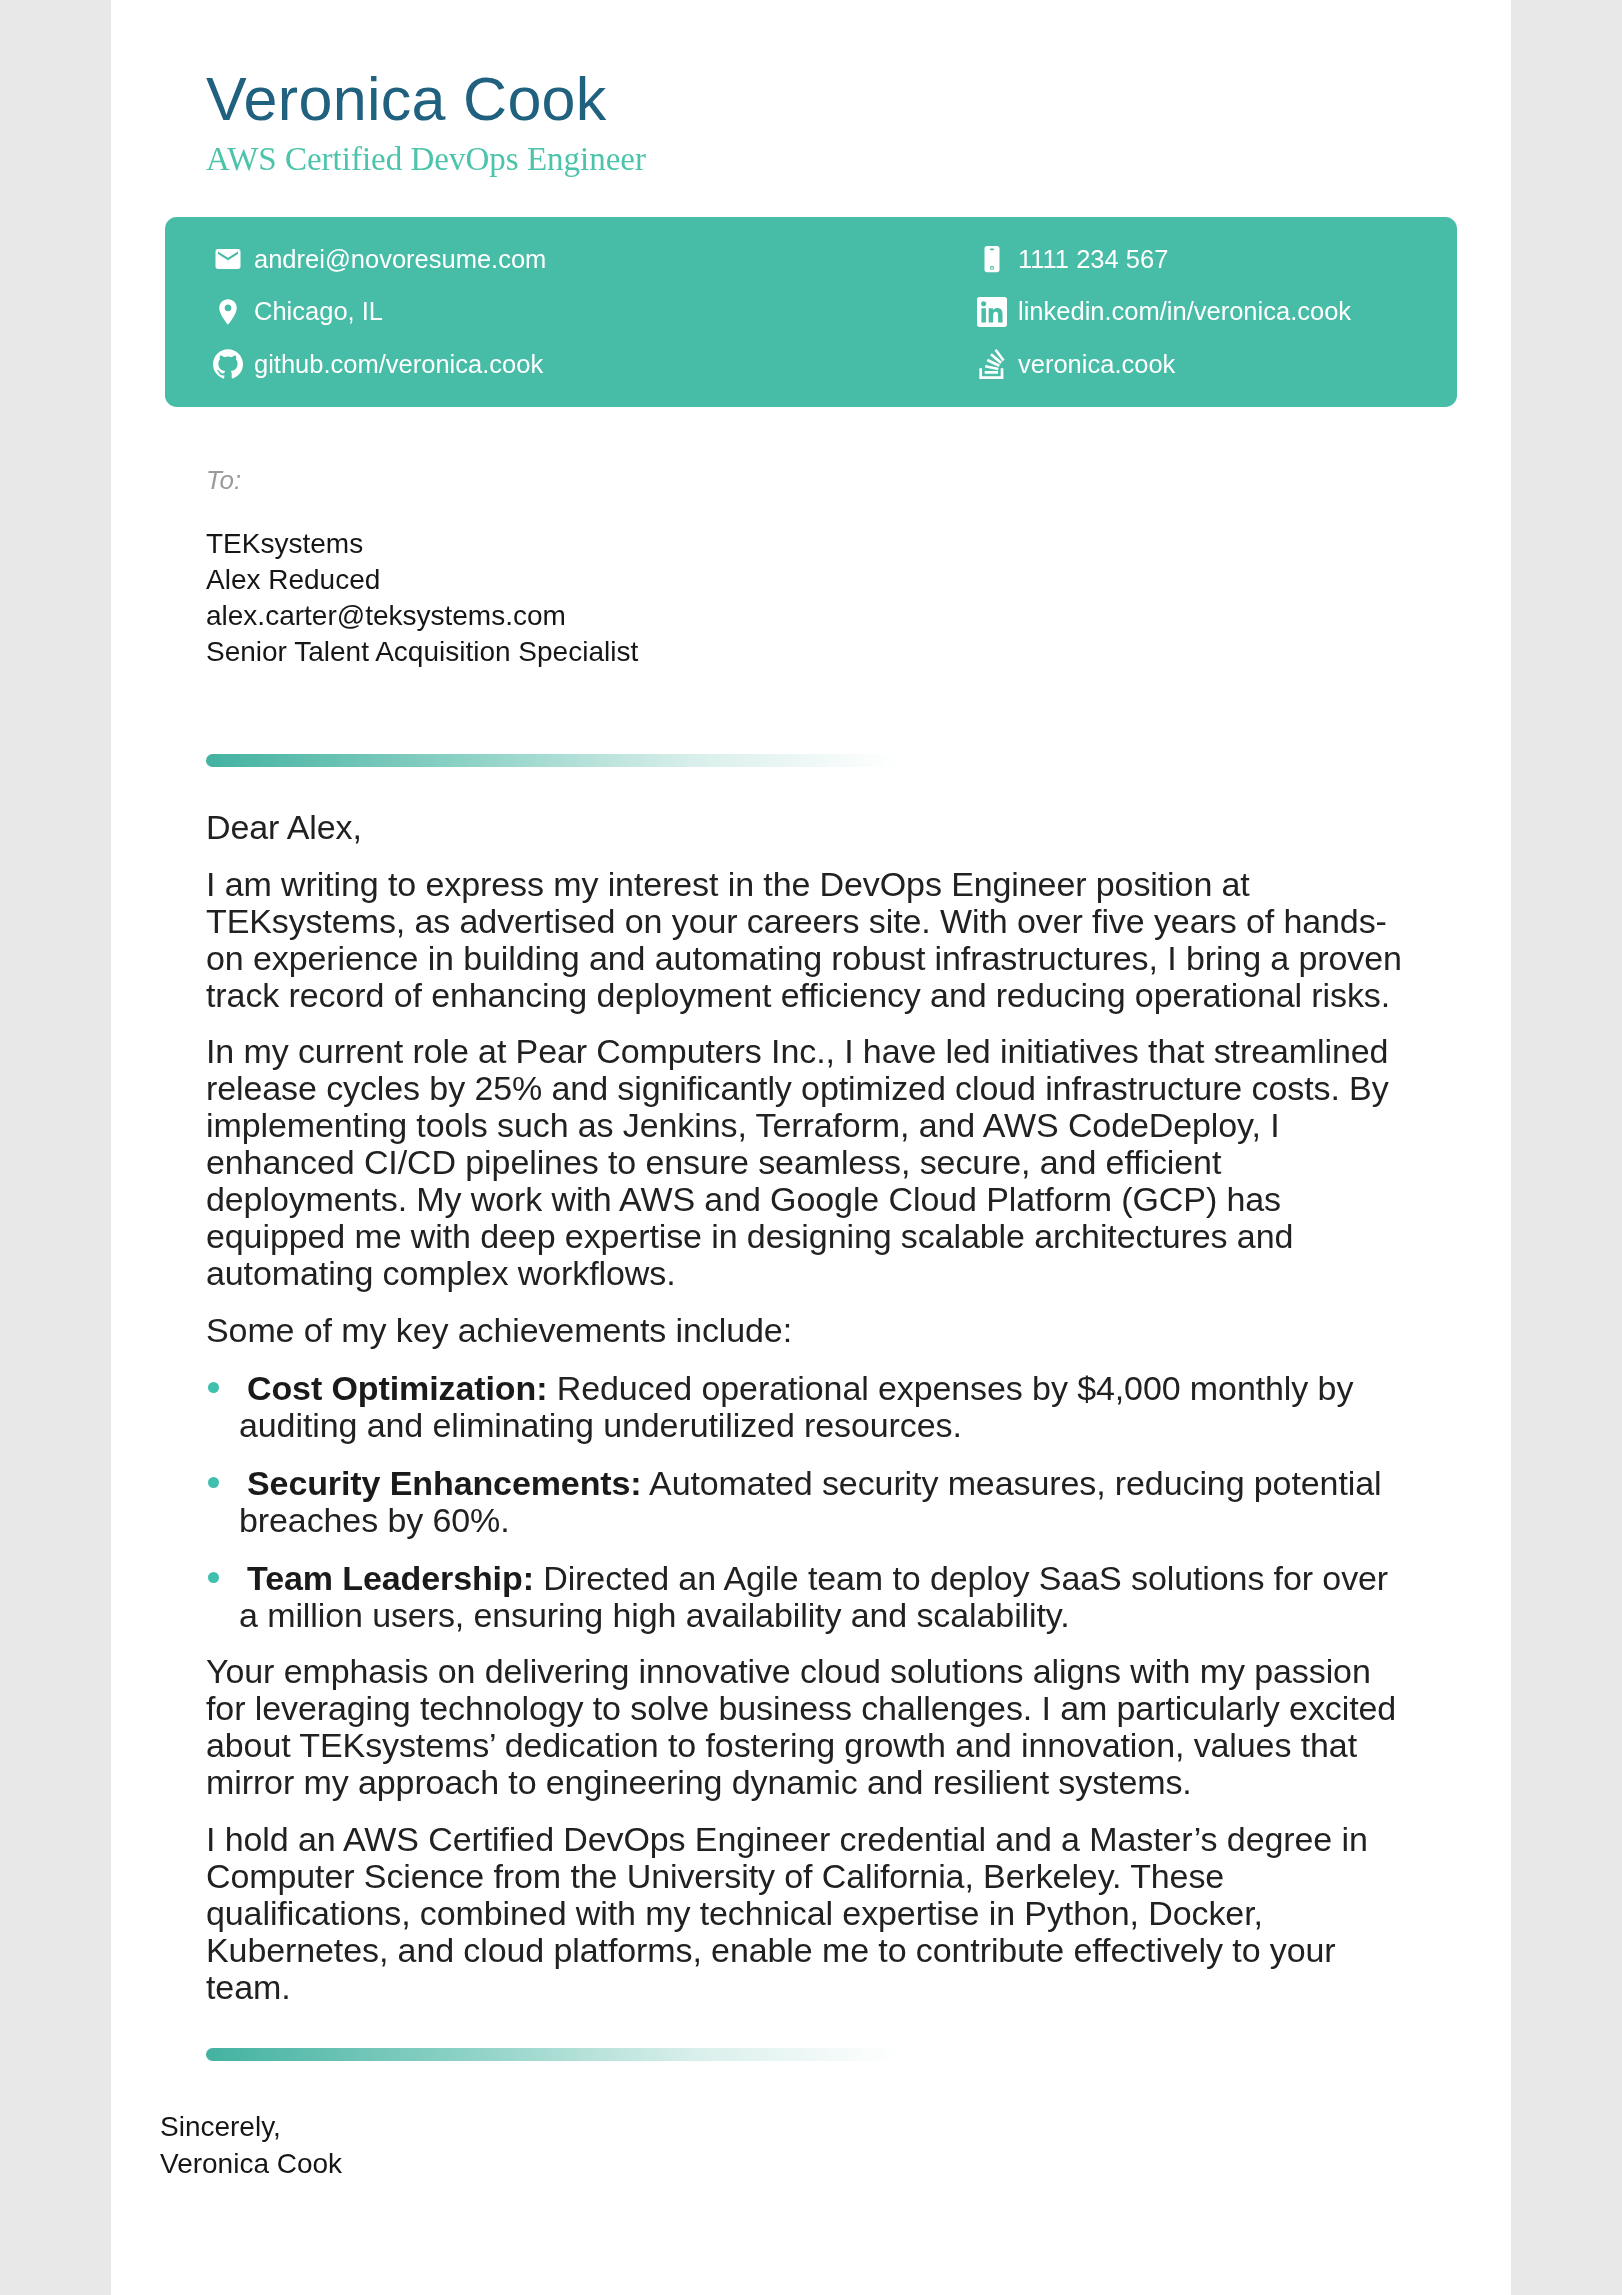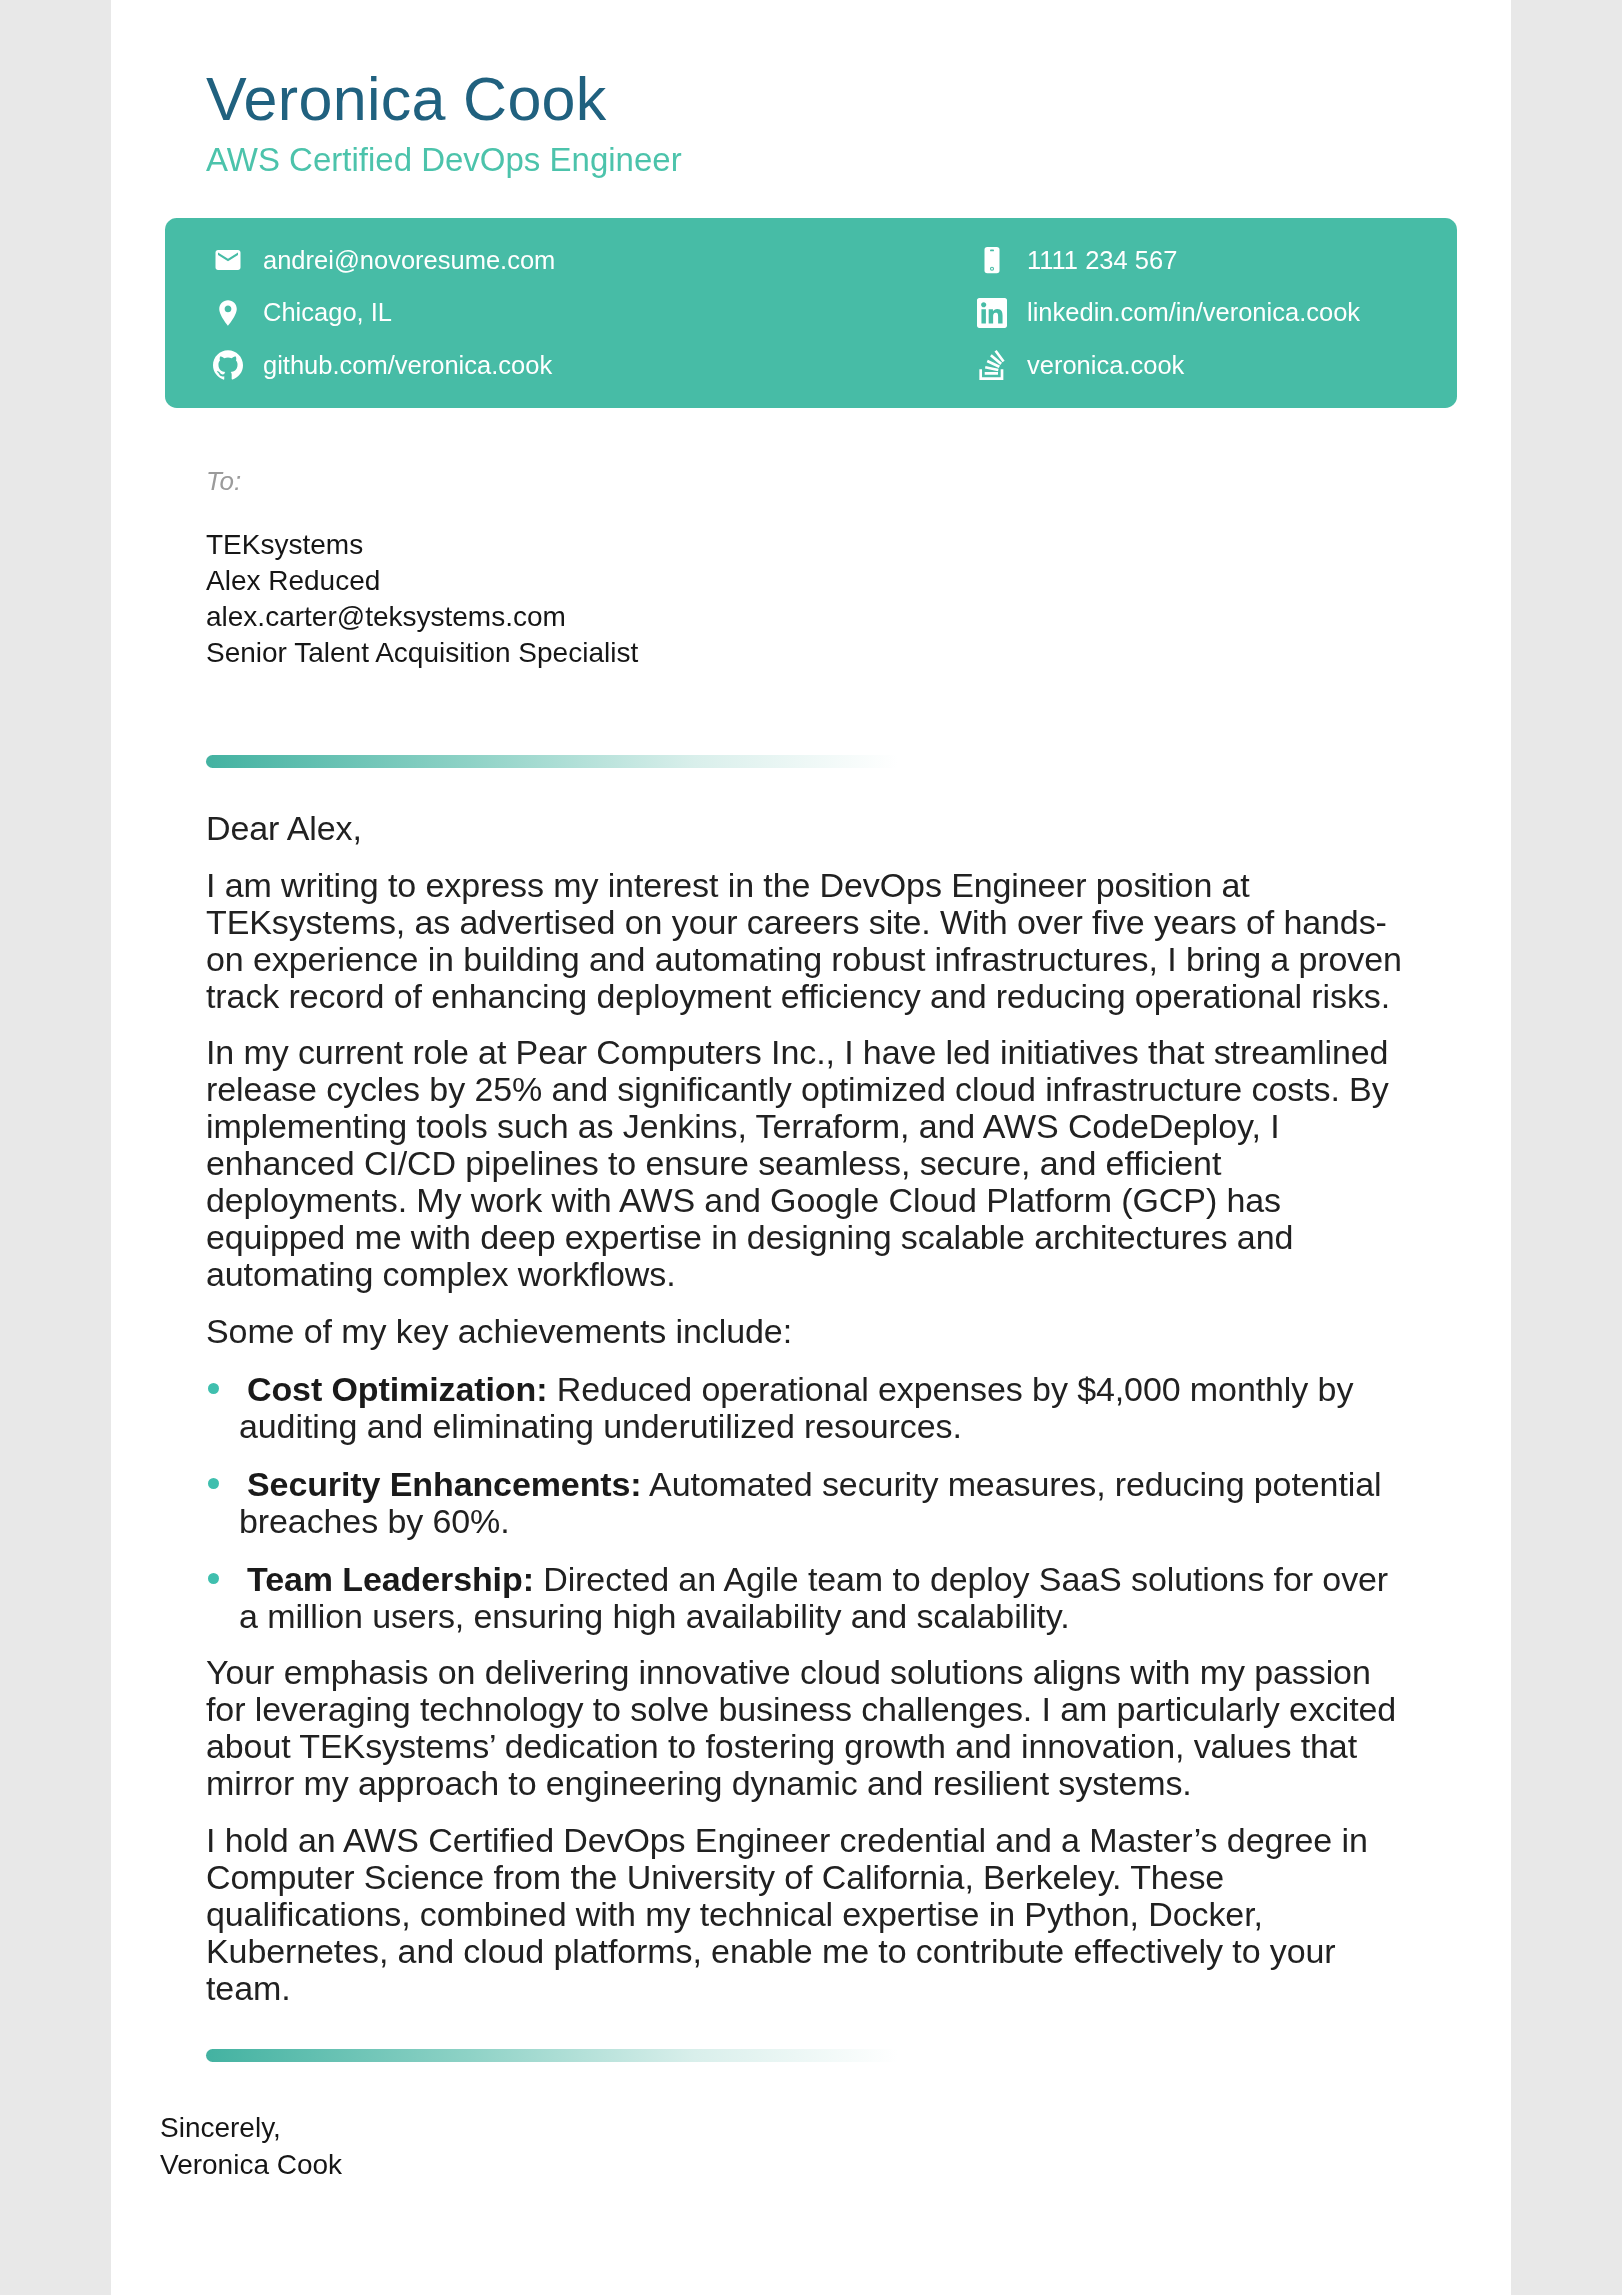--- a/index.html
+++ b/index.html
@@ -3,28 +3,28 @@
 <meta charset="utf-8">
 <style>
   * { margin:0; padding:0; box-sizing:border-box; }
   html,body { background:#e8e8e8; }
   .page {
     width:1400px; height:2295px; margin:0 auto; background:#ffffff;
     font-family:"Liberation Sans", sans-serif; color:#212121; overflow:hidden; position:relative;
   }
   .header { margin:67px 95px 0; }
   .name { font-size:61px; font-weight:400; color:#20617f; line-height:1.08; letter-spacing:0.3px; }
-  .subtitle { font-size:33px; font-weight:400; color:#4cc3ab; margin-top:7.9px; }
+  .subtitle { font-size:33px; font-weight:400; color:#4cc3ab; margin-top:7.9px;font-family:Liberation Serif, serif; }
 
   .contact-bar {
     margin:39px 54px 0; background:#47bca6; border-radius:11.8px;
     padding:26px 26px 26px 46px;
     display:grid; grid-template-columns:764px 1fr; row-gap:19.6px; align-items:center;
   }
-  .contact-item { display:flex; align-items:center; gap:19px; color:#ffffff; font-size:25.5px; }
+  .contact-item { display:flex; align-items:center; gap:10px; color:#ffffff; font-size:25.5px; }
   .cicon { width:33px; height:33px; flex:0 0 33px; display:flex; align-items:center; justify-content:center; }
   .cicon svg { width:30px; height:30px; display:block; }
 
   .to-block { margin:58px 95px 0; }
   .to-label { font-size:26px; font-style:italic; color:#9b9b9b; }
   .recipient { margin-top:30px; font-size:28px; color:#161616; line-height:36px; }
 
   .divider {
     height:13px; width:752px; margin-left:95px; border-radius:6.5px;
     background:linear-gradient(to right, #43b2a1 0%, #8ed2c6 35%, #d9efeb 65%, rgba(255,255,255,0) 92%);

